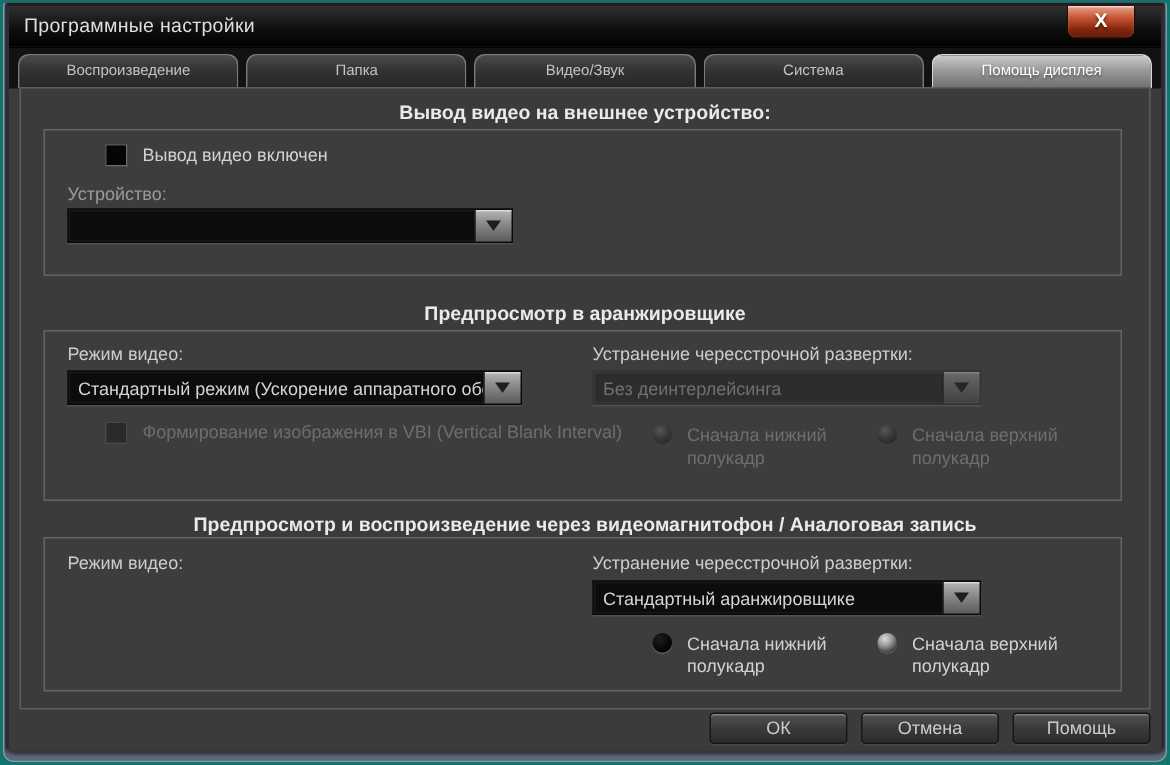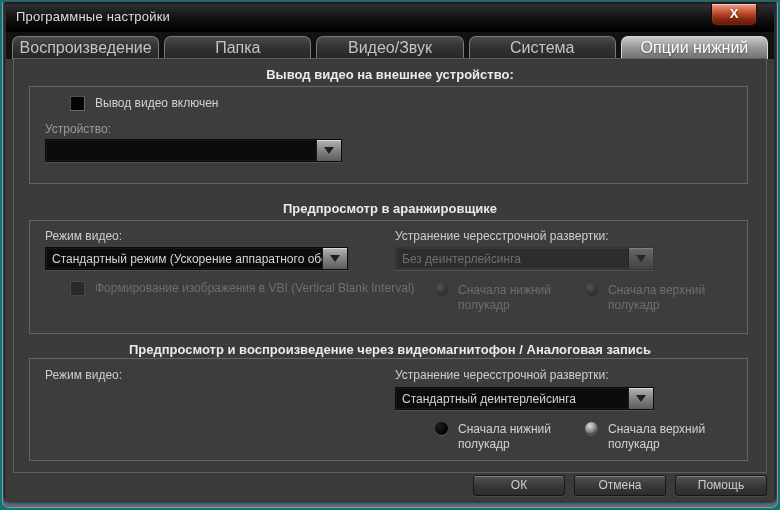--- a/index.html
+++ b/index.html
@@ -50,21 +50,21 @@
   .tabstrip {
     position:absolute; left:0; right:0; top:28px; height:27px;
     background:#121212;
     display:flex; gap:5px; padding:4px 6px 0 6px; box-sizing:border-box;
   }
   .tab {
     flex:1; height:23px; box-sizing:border-box;
     border:1px solid #7b7b7b; border-bottom:none;
     border-radius:7px 7px 0 0;
     background:linear-gradient(#4a4a4a, #333 45%, #262626);
-    color:#c3c3c3; font-size:16px; text-align:center; line-height:21px;
+    color:#c3c3c3; font-size:10px; text-align:center; line-height:21px;
     white-space:nowrap; overflow:hidden; cursor:default;
   }
   .tab.active {
     background:linear-gradient(#cacaca, #9a9a9a 45%, #6e6e6e);
     border-color:#d6d6d6;
     color:#fff; text-shadow:0 1px 2px rgba(0,0,0,.45);
   }
   
   .panel {
     position:absolute; left:7px; right:7px; top:54px; bottom:28px;
@@ -158,21 +158,21 @@
         <div class="close-btn">
           <span>X</span>
         </div>
       </div>
 
       <div class="tabstrip">
         <div class="tab"><span>Воспроизведение</span></div>
         <div class="tab"><span>Папка</span></div>
         <div class="tab"><span>Видео/Звук</span></div>
         <div class="tab"><span>Система</span></div>
-        <div class="tab active"><span>Опции нижний</span></div>
+        <div class="tab active"><span>Помощь дисплея</span></div>
       </div>
 
       <div class="panel">
 
         <div class="sec-header" style="top:8px;">Вывод видео на внешнее устройство:</div>
         <div class="groupbox" style="top:27px; height:96px;">
           <div class="cb-row" style="left:15px; top:9px;">
             <div class="checkbox"></div>
             <span class="cb-label">Вывод видео включен</span>
           </div>
@@ -215,21 +215,21 @@
             <span class="rad-label disabled">Сначала верхний полукадр</span>
           </div>
         </div>
 
         <div class="sec-header" style="top:283px;">Предпросмотр и воспроизведение через видеомагнитофон / Аналоговая запись</div>
         <div class="groupbox" style="top:299px; height:101px;">
           <span class="lbl" style="left:15px; top:9px;">Режим видео:</span>
 
           <span class="lbl" style="left:365px; top:9px;">Устранение чересстрочной развертки:</span>
           <div class="dd" style="left:365px; top:28px; width:259px;">
-            <span class="dd-text">Стандартный деинтерлейсинга</span>
+            <span class="dd-text">Стандартный аранжировщике</span>
             <div class="dd-btn">
                 <div class="tri"></div>
               </div>
           </div>
           <div class="rad-row" style="left:380px; top:63px;">
             <div class="radio"></div>
             <span class="rad-label wrap110">Сначала нижний полукадр</span>
           </div>
           <div class="rad-row" style="left:530px; top:63px;">
             <div class="radio on"></div>

